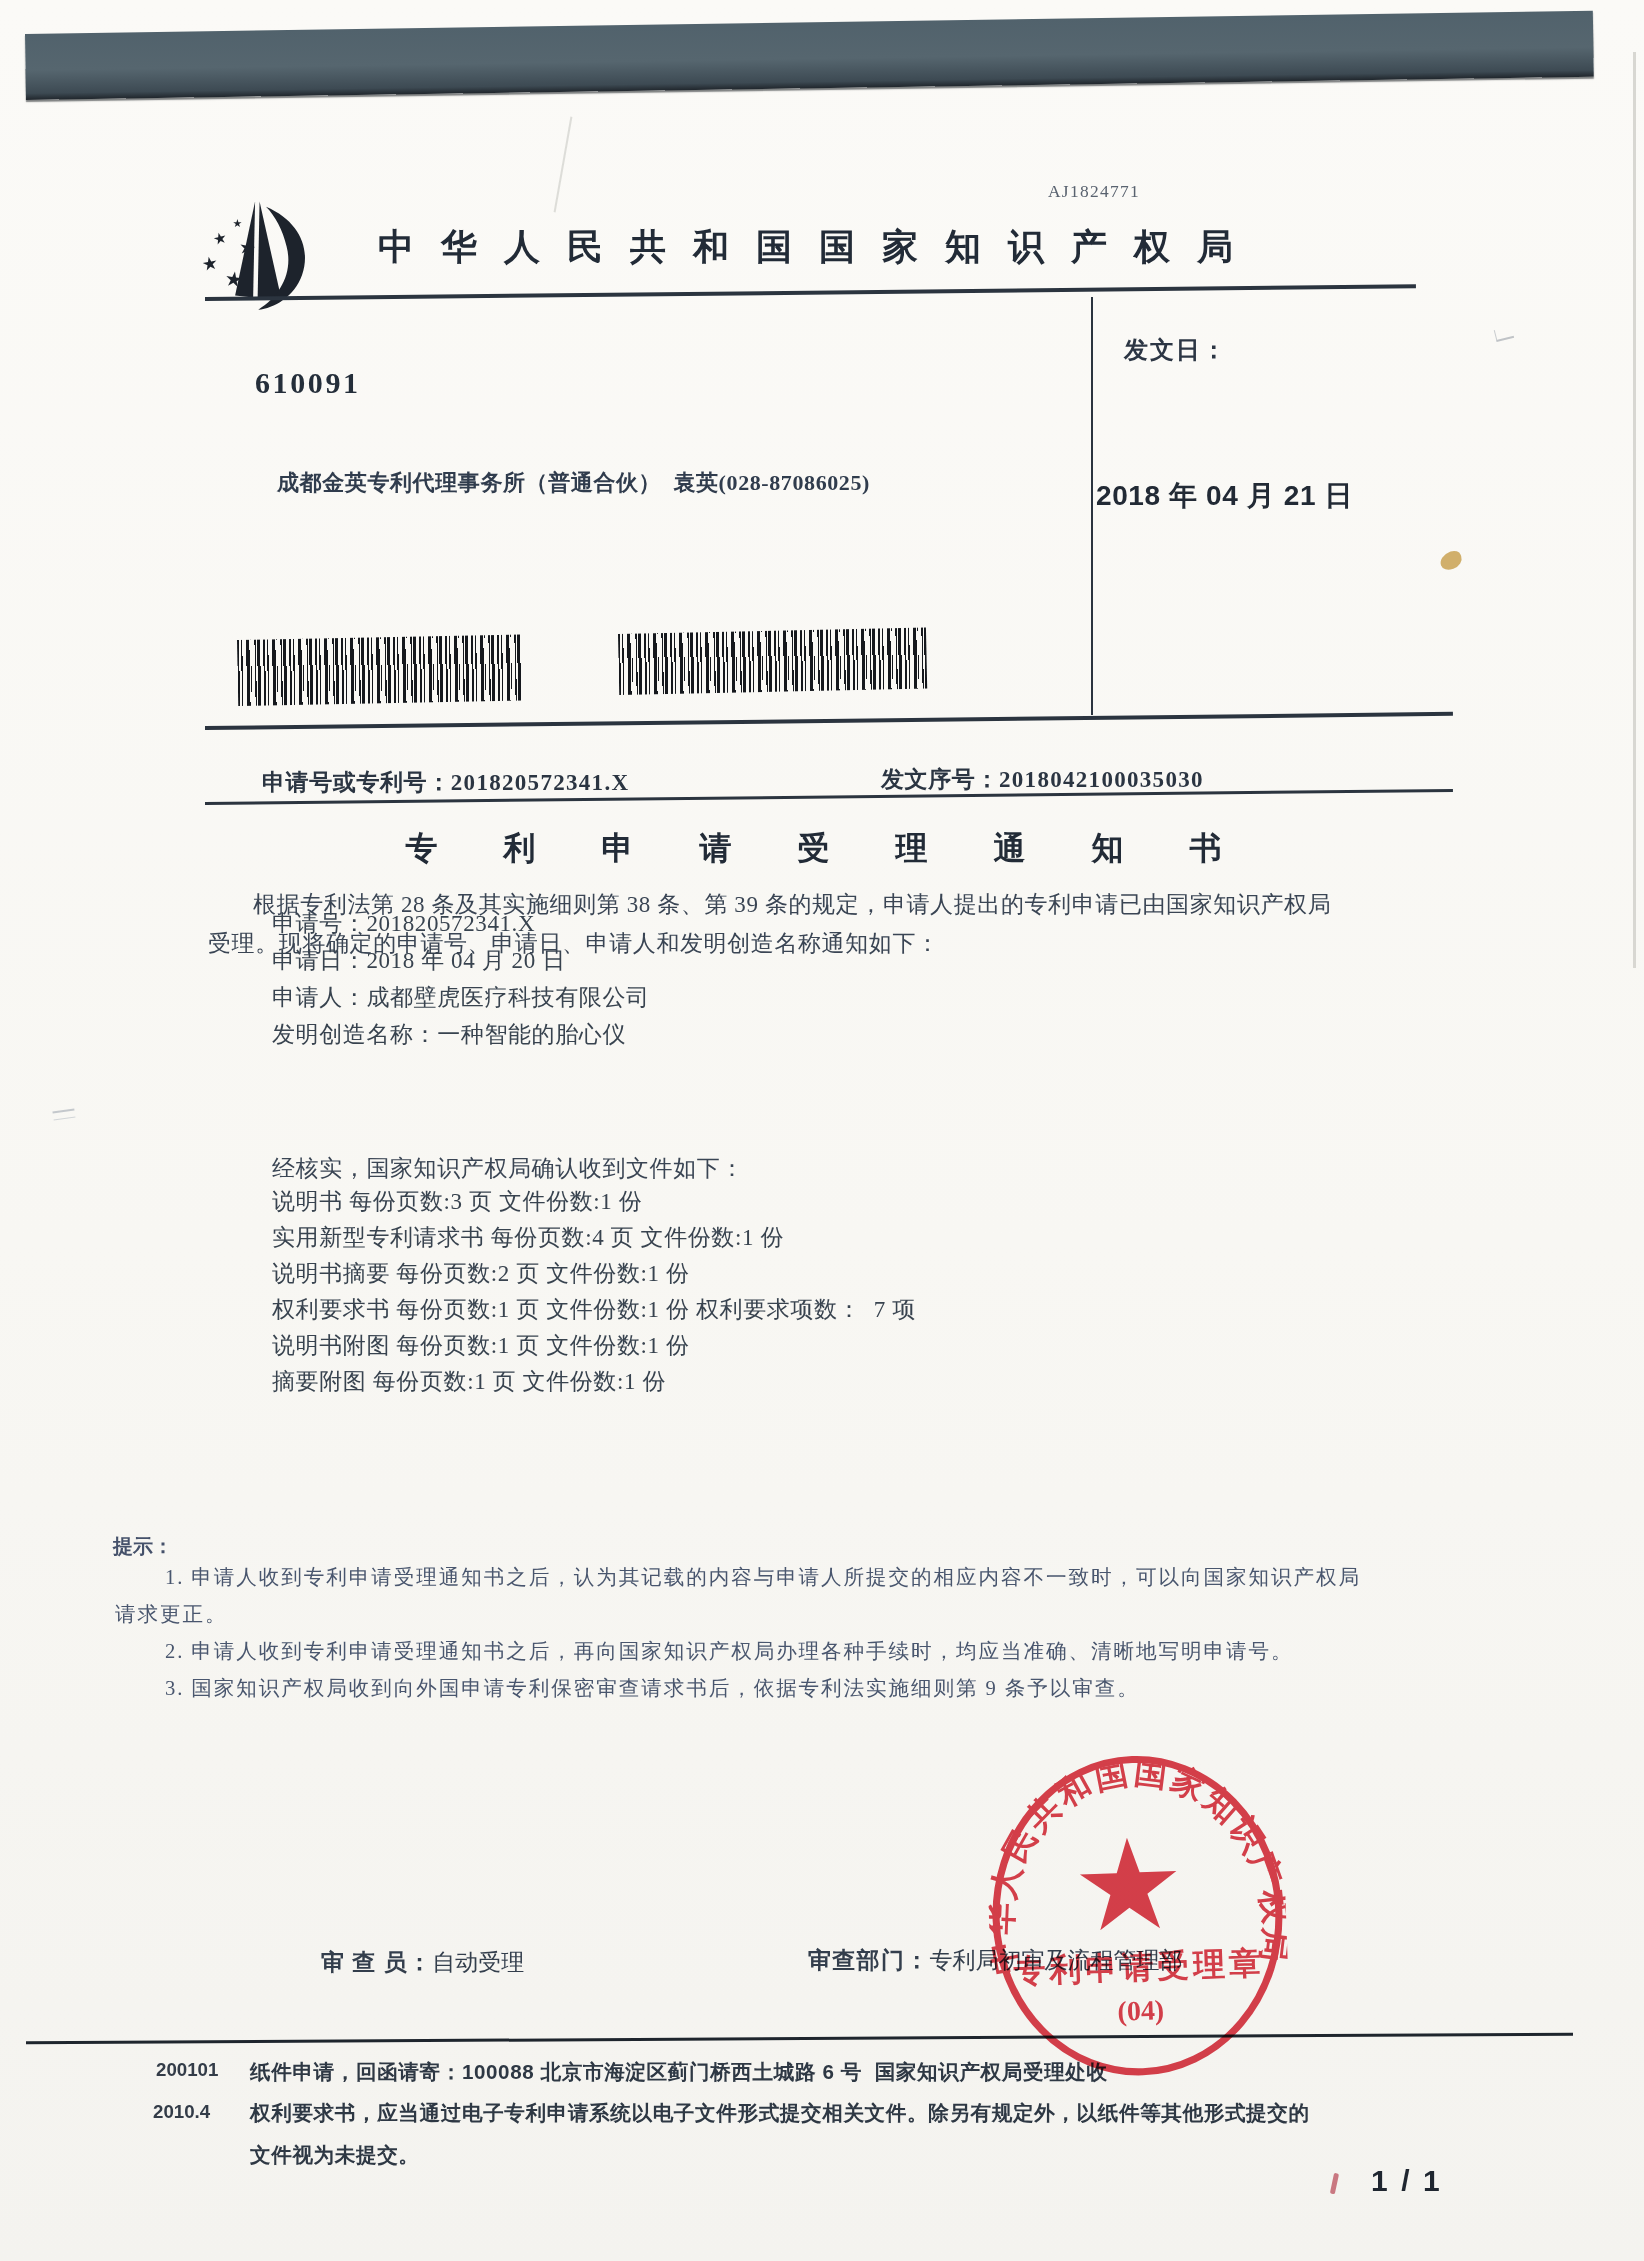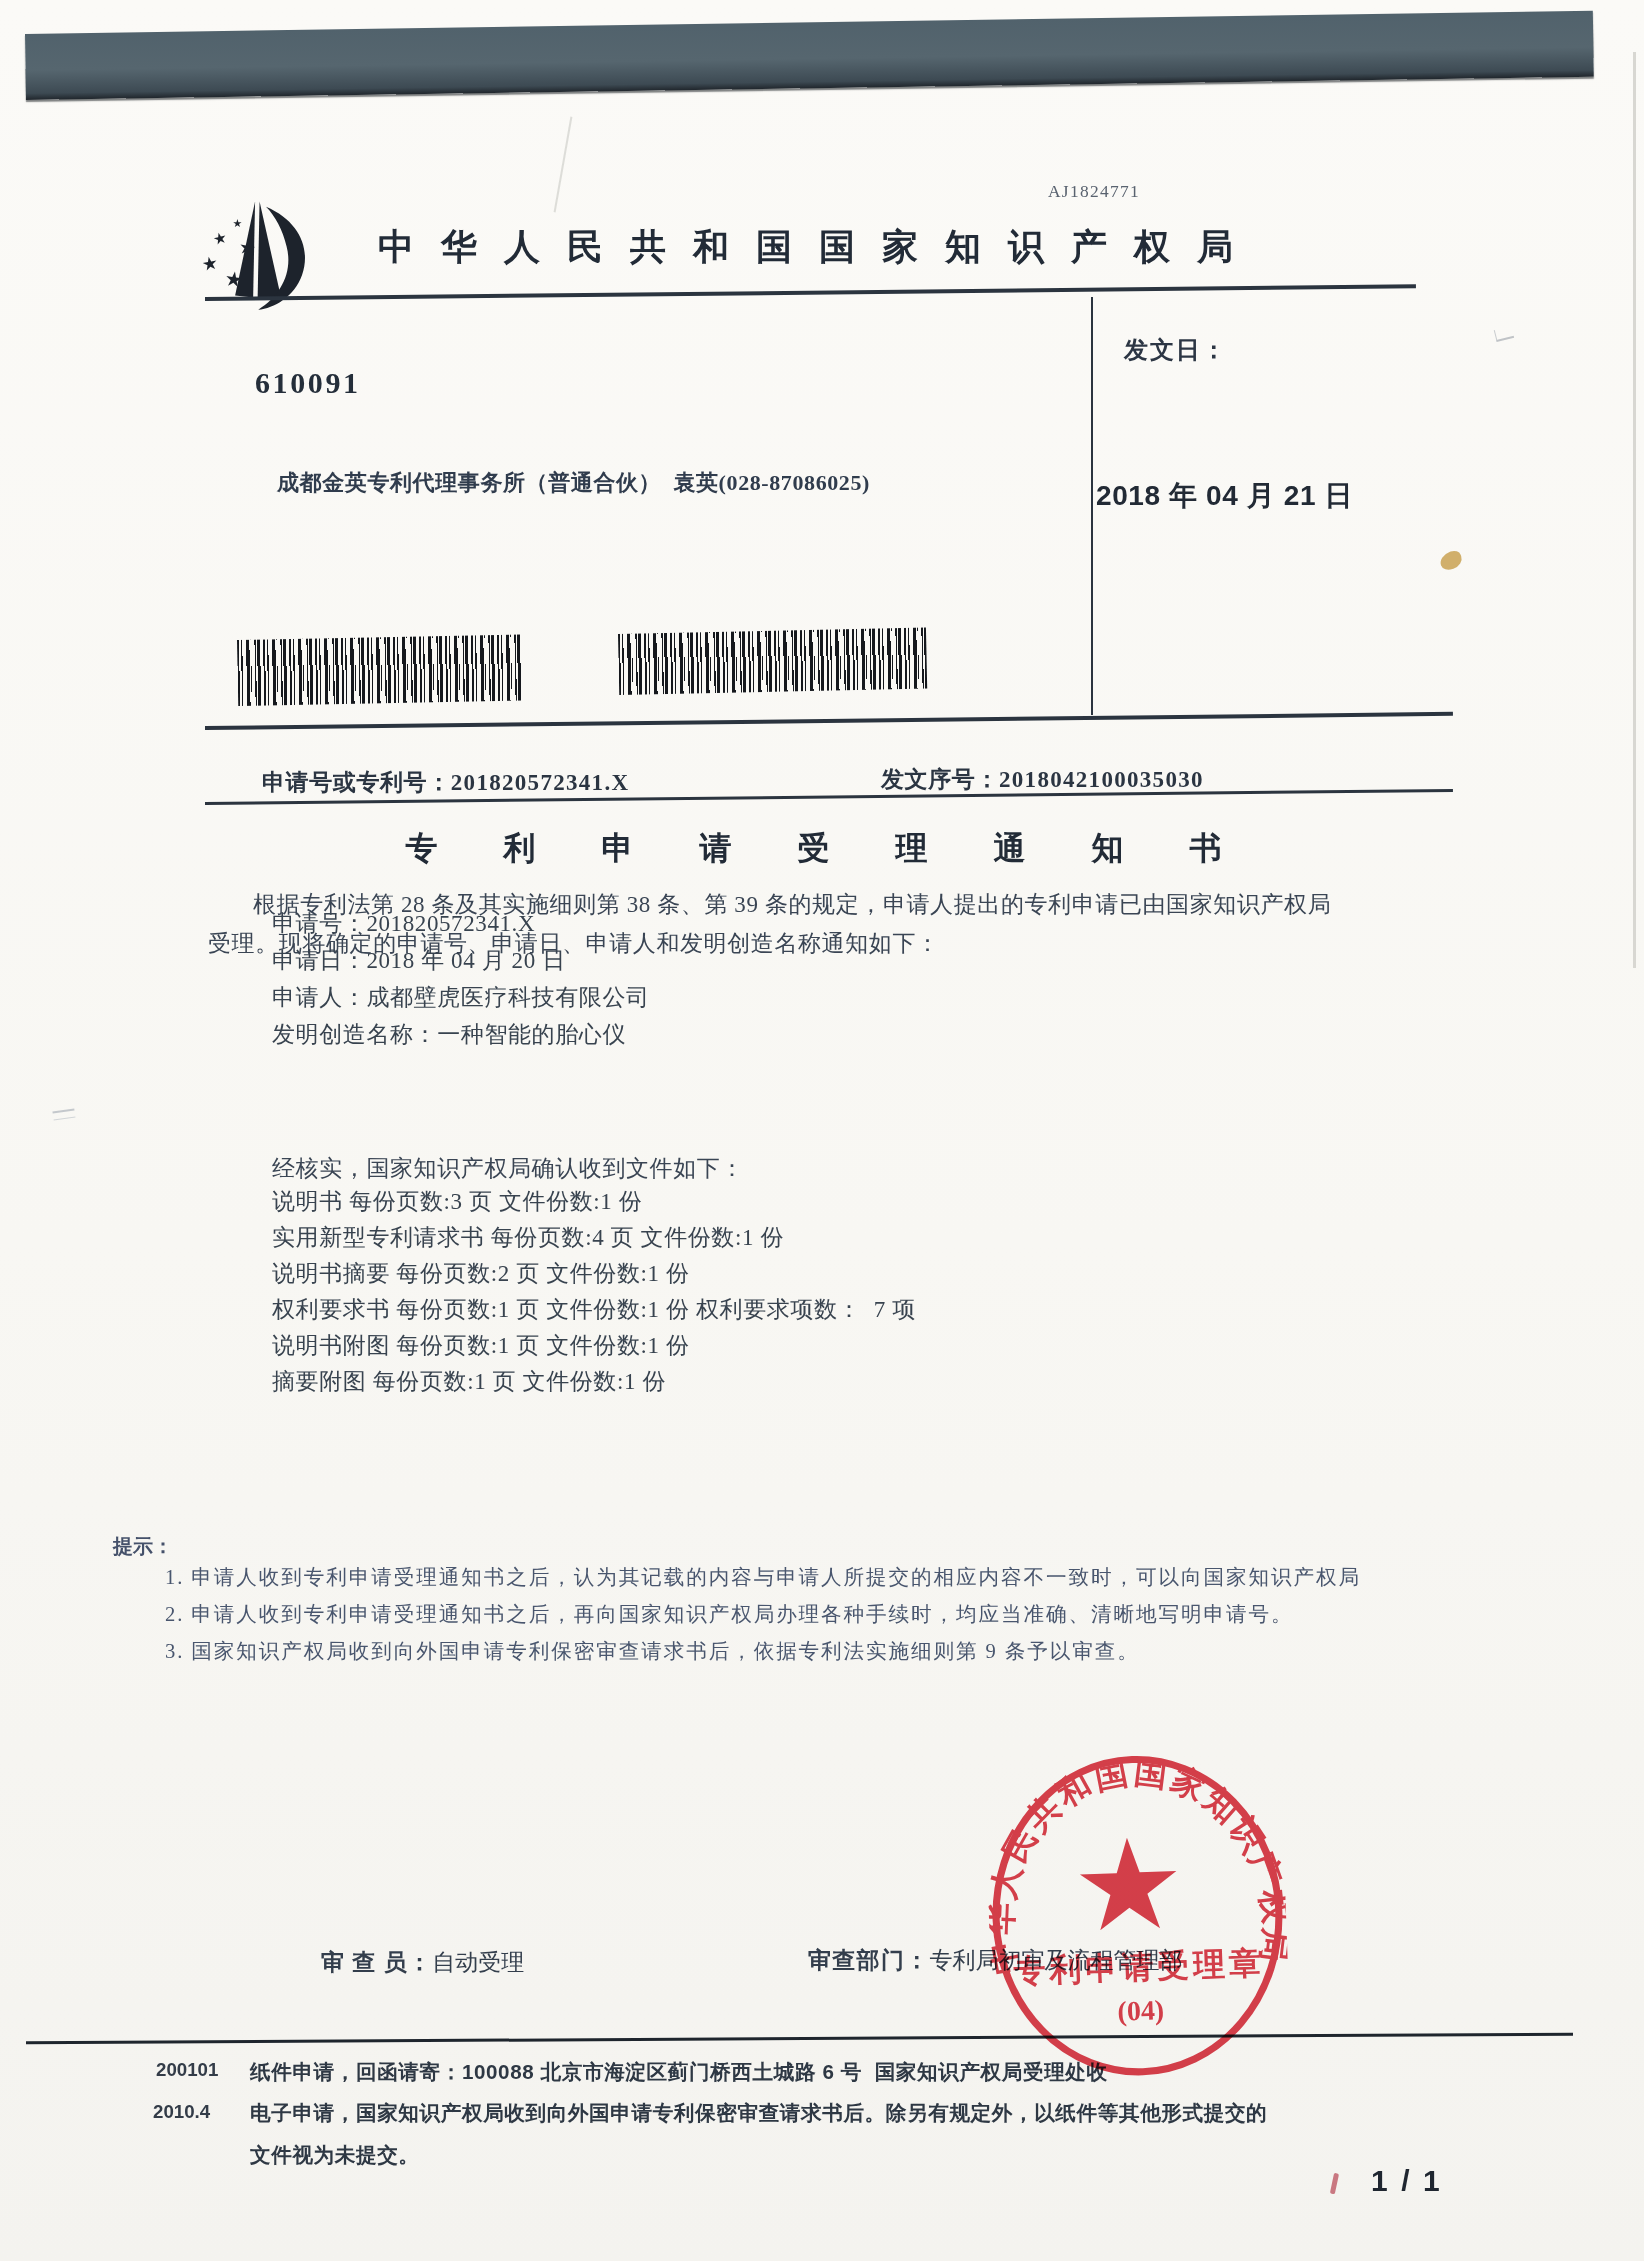--- a/index.html
+++ b/index.html
@@ -174,20 +174,21 @@
       <div class="row">实用新型专利请求书 每份页数:4 页 文件份数:1 份</div>
       <div class="row">说明书摘要 每份页数:2 页 文件份数:1 份</div>
       <div class="row">权利要求书 每份页数:1 页 文件份数:1 份 权利要求项数：  7 项</div>
       <div class="row">说明书附图 每份页数:1 页 文件份数:1 份</div>
       <div class="row">摘要附图 每份页数:1 页 文件份数:1 份</div>
     </div>
 
   <div class="abs notes-label">提示：</div>
   <div class="abs notes">
       <div class="row indent">1. 申请人收到专利申请受理通知书之后，认为其记载的内容与申请人所提交的相应内容不一致时，可以向国家知识产权局</div>
+      <div class="row">请求更正。</div>
       <div class="row indent">2. 申请人收到专利申请受理通知书之后，再向国家知识产权局办理各种手续时，均应当准确、清晰地写明申请号。</div>
       <div class="row indent">3. 国家知识产权局收到向外国申请专利保密审查请求书后，依据专利法实施细则第 9 条予以审查。</div>
     </div>
 
   <div class="abs signoff examiner">
     <span class="lab">审 查 员：</span><span>自动受理</span>
   </div>
   <div class="abs signoff dept">
     <span class="lab">审查部门：</span><span>专利局初审及流程管理部</span>
   </div>
@@ -203,21 +204,21 @@
     </svg>
     <div class="stamp-name">专利申请受理章</div>
     <div class="stamp-code">(04)</div>
   </div>
 
   <div class="abs rule-footer"></div>
 
   <div class="abs footer-code fc1">200101</div>
   <div class="abs footer-code fc2">2010.4</div>
   <div class="abs footer-line fl1">纸件申请，回函请寄：100088 北京市海淀区蓟门桥西土城路 6 号  国家知识产权局受理处收</div>
-  <div class="abs footer-line fl2">电子申请，国家知识产权局收到向外国申请专利保密审查请求书后。除另有规定外，以纸件等其他形式提交的</div>
+  <div class="abs footer-line fl2">权利要求书，应当通过电子专利申请系统以电子文件形式提交相关文件。除另有规定外，以纸件等其他形式提交的</div>
   <div class="abs footer-line fl3">文件视为未提交。</div>
 
   <div class="abs pagenum">1 / 1</div>
 
   <div class="abs speck-tan"></div>
   <div class="abs mark-gray"></div>
   <div class="abs mark-left"></div>
   <div class="abs red-tick"></div>
 
 </div>

